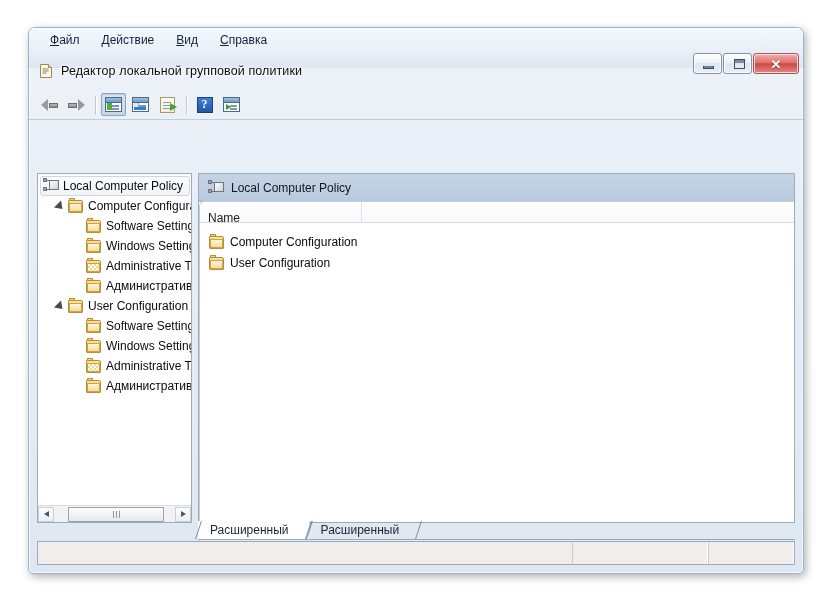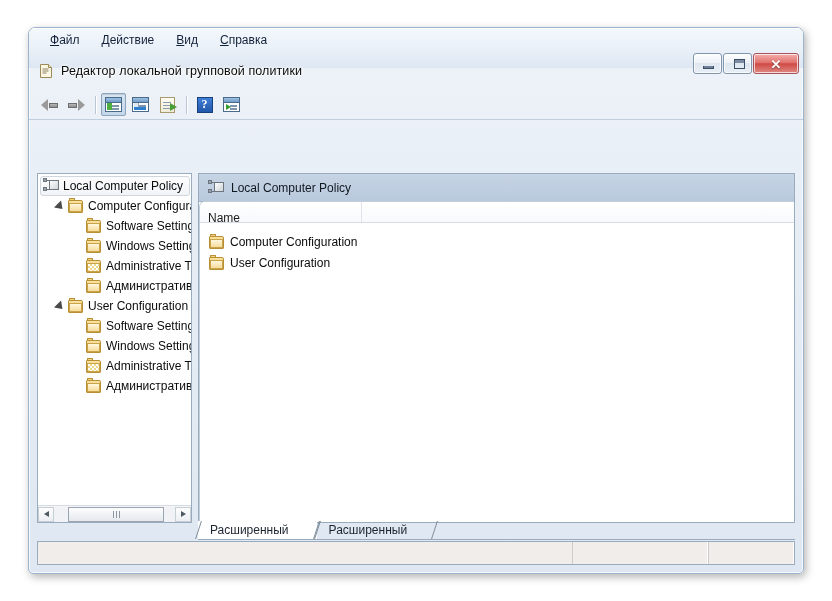--- a/index.html
+++ b/index.html
@@ -237,21 +237,21 @@
   .lv-row .lbl{font-size:12px;color:#0b0b0b;}
 
   
   #tabstrip{
     position:absolute;left:161px;right:0;bottom:25px;height:19px;
     border-bottom:1px solid #9aabbd;
     display:flex;align-items:flex-end;
   }
   .mtab{
     height:18px;position:relative;display:flex;align-items:center;
-    padding:0 28px 0 12px;font-size:12px;color:#1c2430;white-space:nowrap;
+    padding:0 20px 0 12px;font-size:12px;color:#1c2430;white-space:nowrap;
   }
   .mtab::before{
     content:"";position:absolute;left:0;top:0;bottom:0;width:9px;
     border-left:1px solid #7f8c9b;transform:skewX(-18deg);
   }
   .mtab::after{
     content:"";position:absolute;right:0;top:0;bottom:0;width:9px;
     border-right:1px solid #7f8c9b;transform:skewX(-18deg);
   }
   .mtab.active{background:#fff;}

